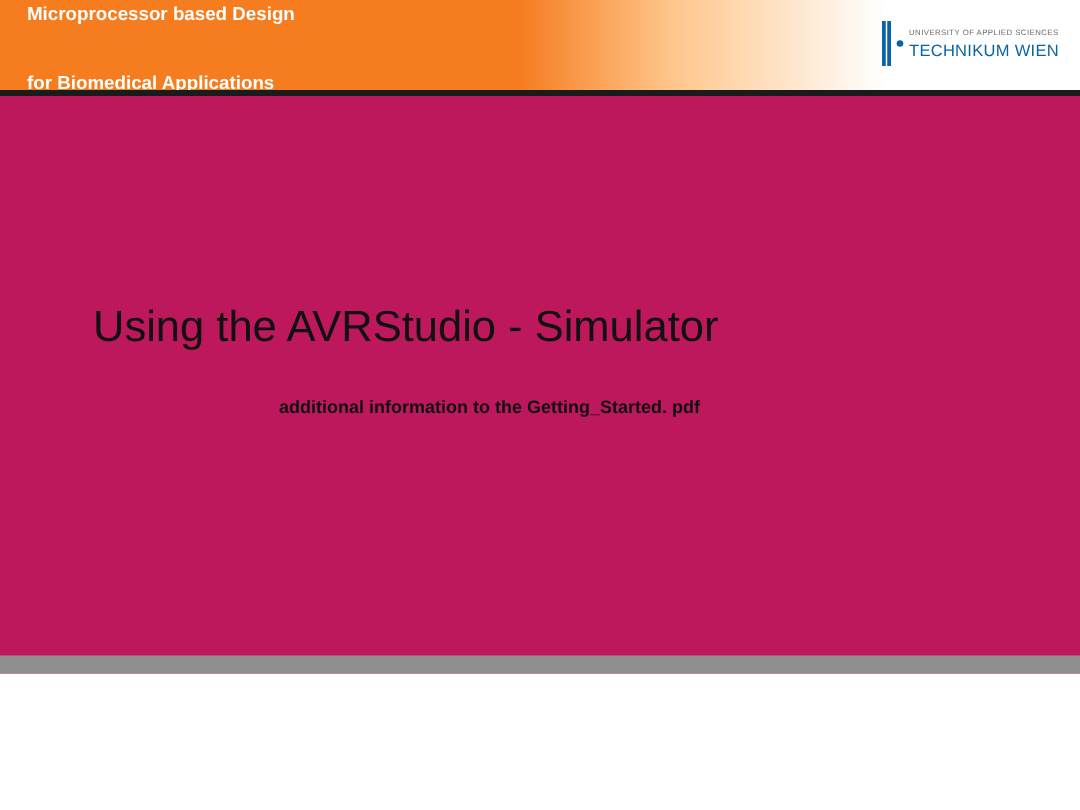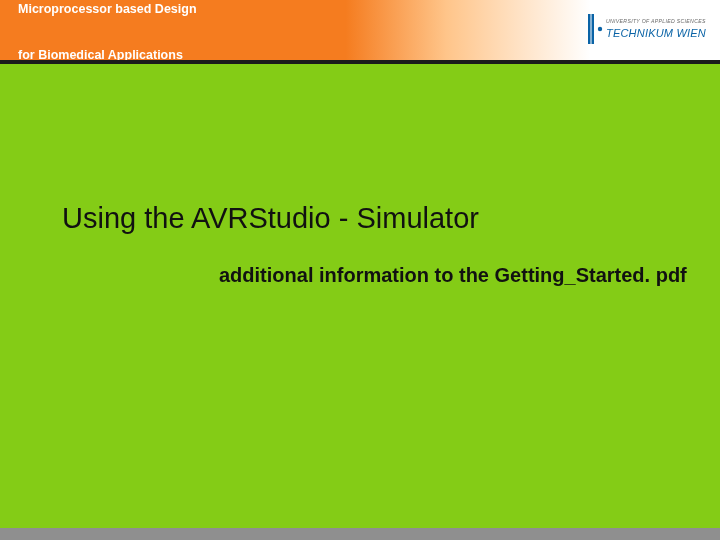--- a/index.html
+++ b/index.html
@@ -6,23 +6,23 @@
     margin: 0;
     padding: 0;
     width: 720px;
     height: 540px;
     font-family: Arial, Helvetica, sans-serif;
     background: #ffffff;
     overflow: hidden;
   }
   .slide {
     width: 720px;
-    height: 540px;
+    height: 449px;
     position: relative;
-    background: #84cc16;
+    background: #be185d;
   }
   .header {
     position: relative;
     width: 100%;
     height: 60px;
     background: linear-gradient(to right, #f57c1f 0%, #f57c1f 48%, #ffc58a 62%, #ffffff 82%, #ffffff 100%);
     display: flex;
     align-items: center;
   }
   .header-left {
@@ -44,21 +44,20 @@
   }
   .logo {
     position: absolute;
     right: 14px;
     top: 6px;
     width: 120px;
     height: 46px;
     display: flex;
     align-items: flex-end;
     justify-content: flex-end;
-    font-style: italic;
   }
   .logo svg { display: block; }
   .divider {
     position: absolute;
     left: 0;
     top: 60px;
     width: 100%;
     height: 4px;
     background: #1b1b1b;
   }
@@ -75,24 +74,23 @@
     left: 62px;
     top: 138px;
     font-size: 29px;
     color: #111;
     font-weight: 400;
   }
   .subtitle {
     position: absolute;
     left: 186px;
     top: 200px;
-    font-size: 20px;
+    font-size: 12px;
     font-weight: bold;
     color: #111;
-    margin-left: 33px;
   }
   .footer {
     position: absolute;
     left: 0;
     bottom: 0;
     width: 100%;
     height: 12px;
     background: #8f8f8f;
   }
 </style>

